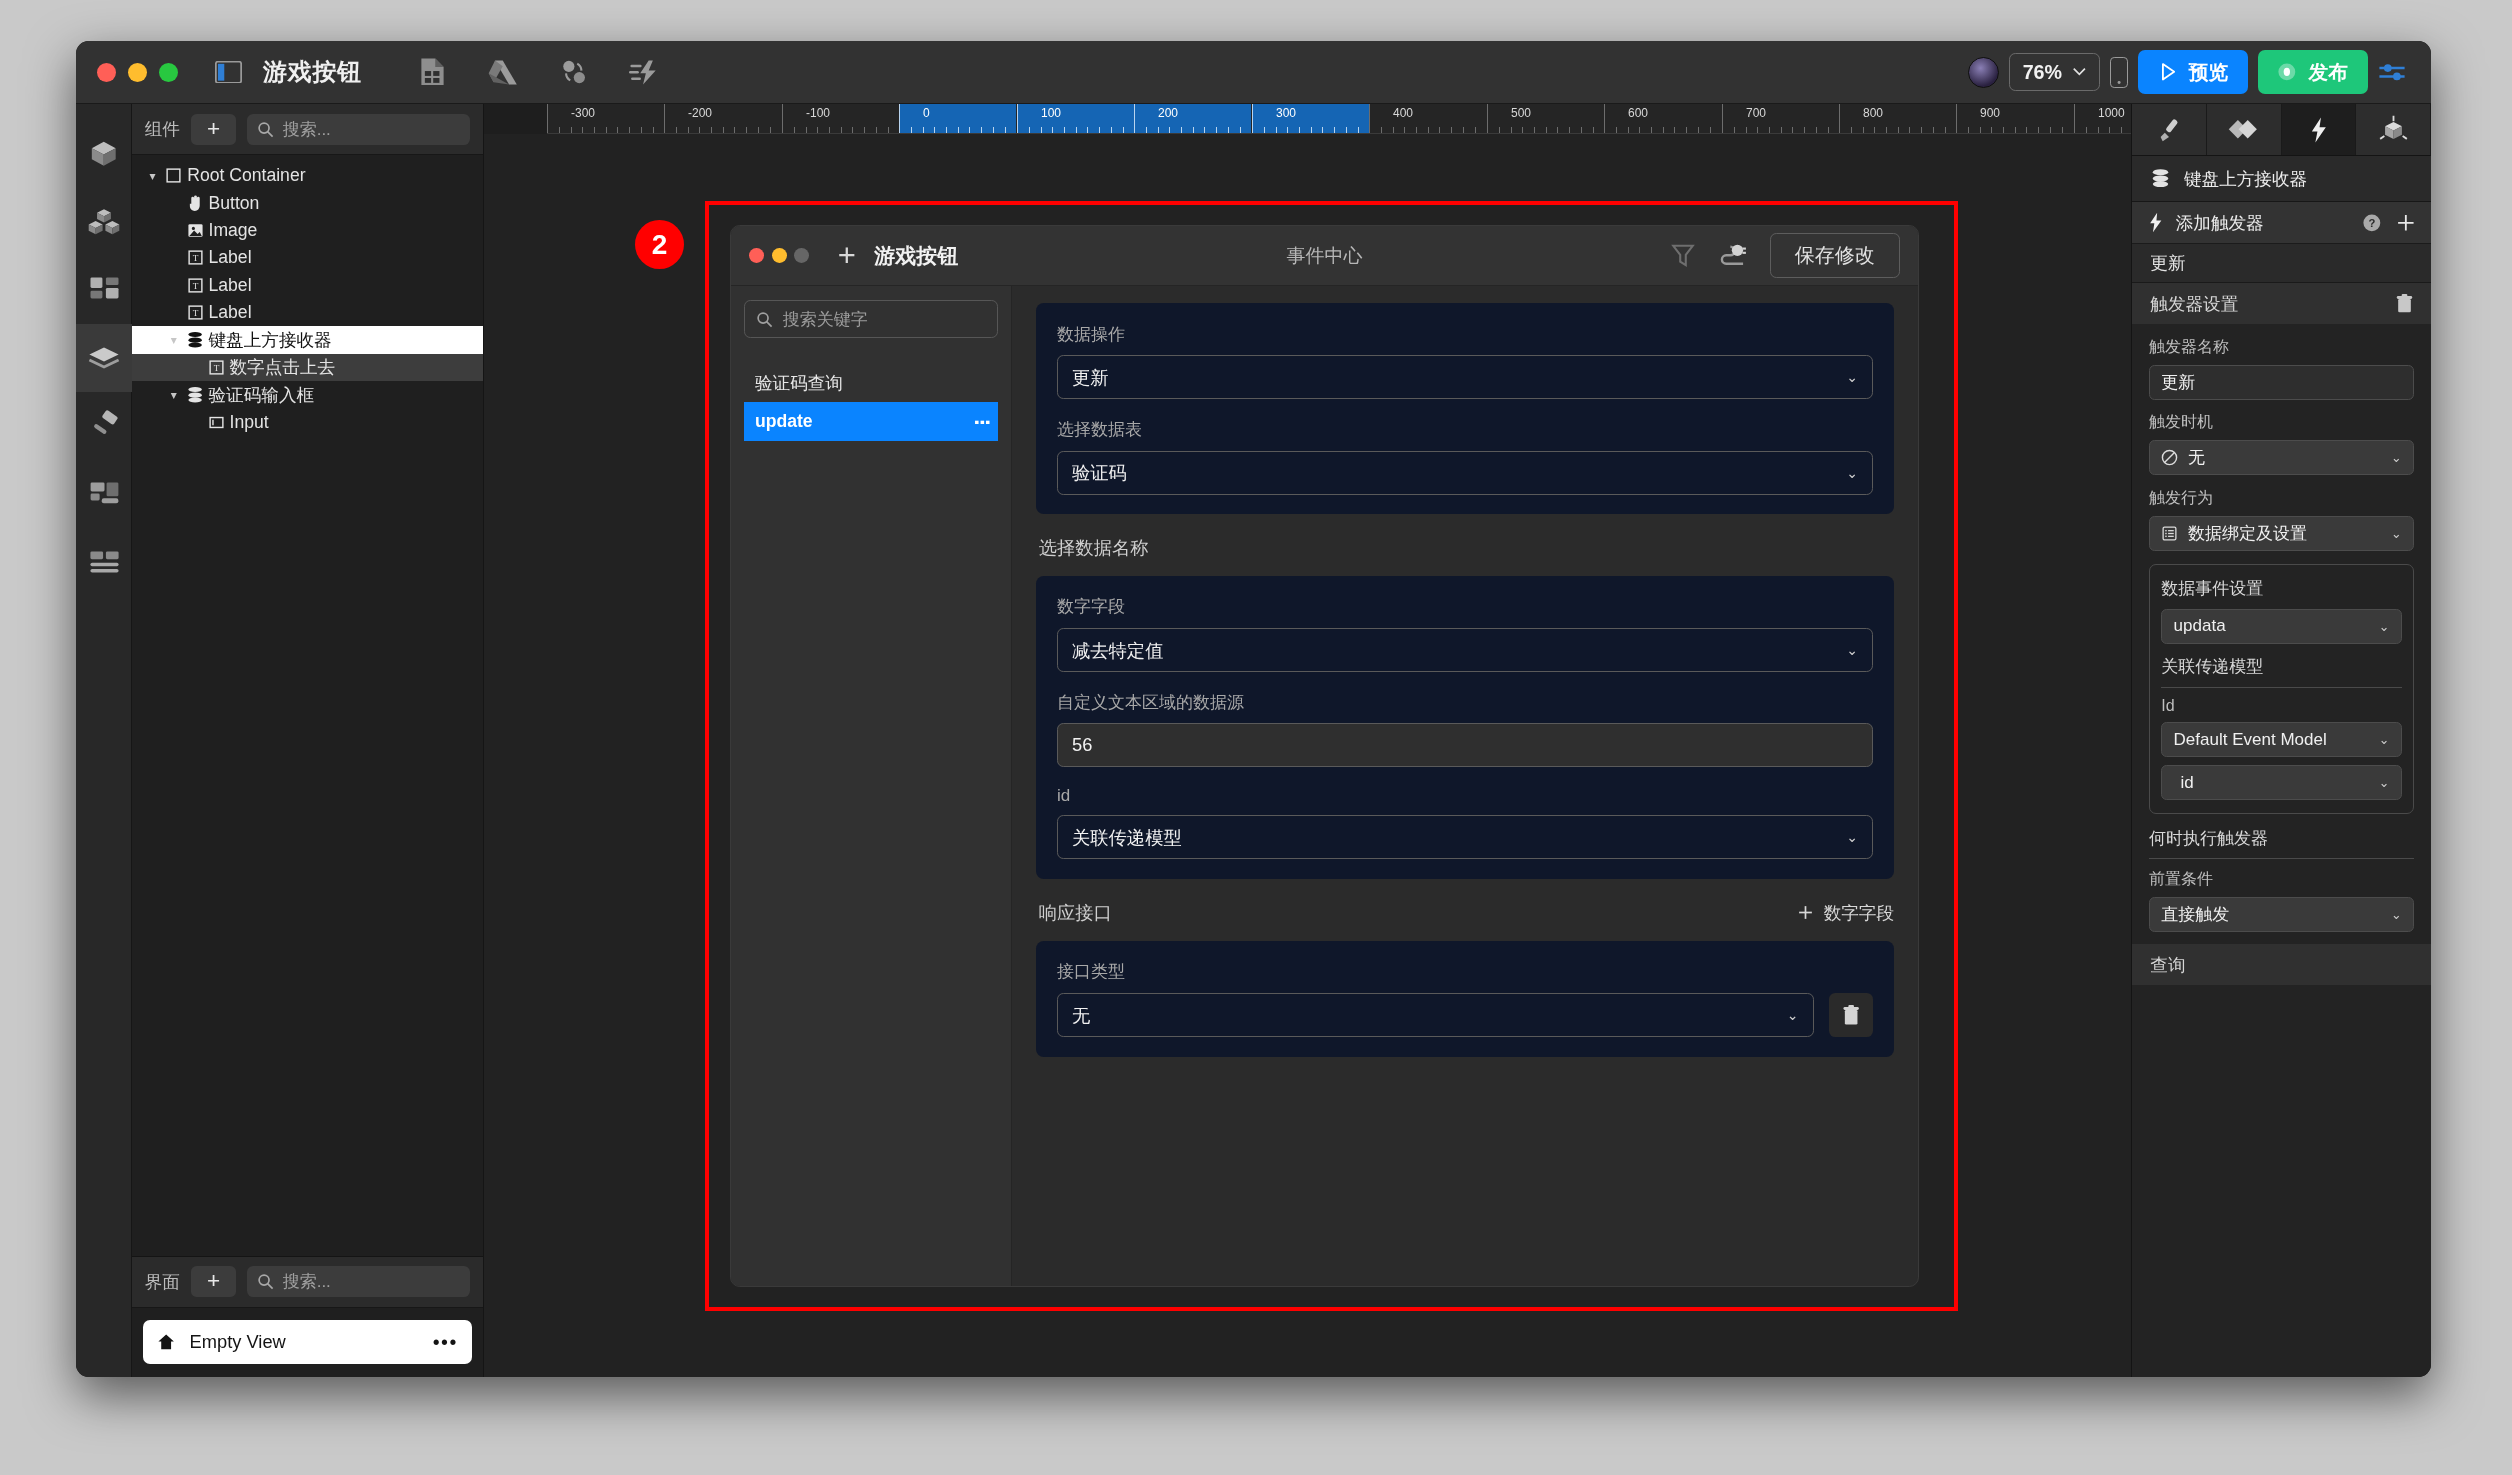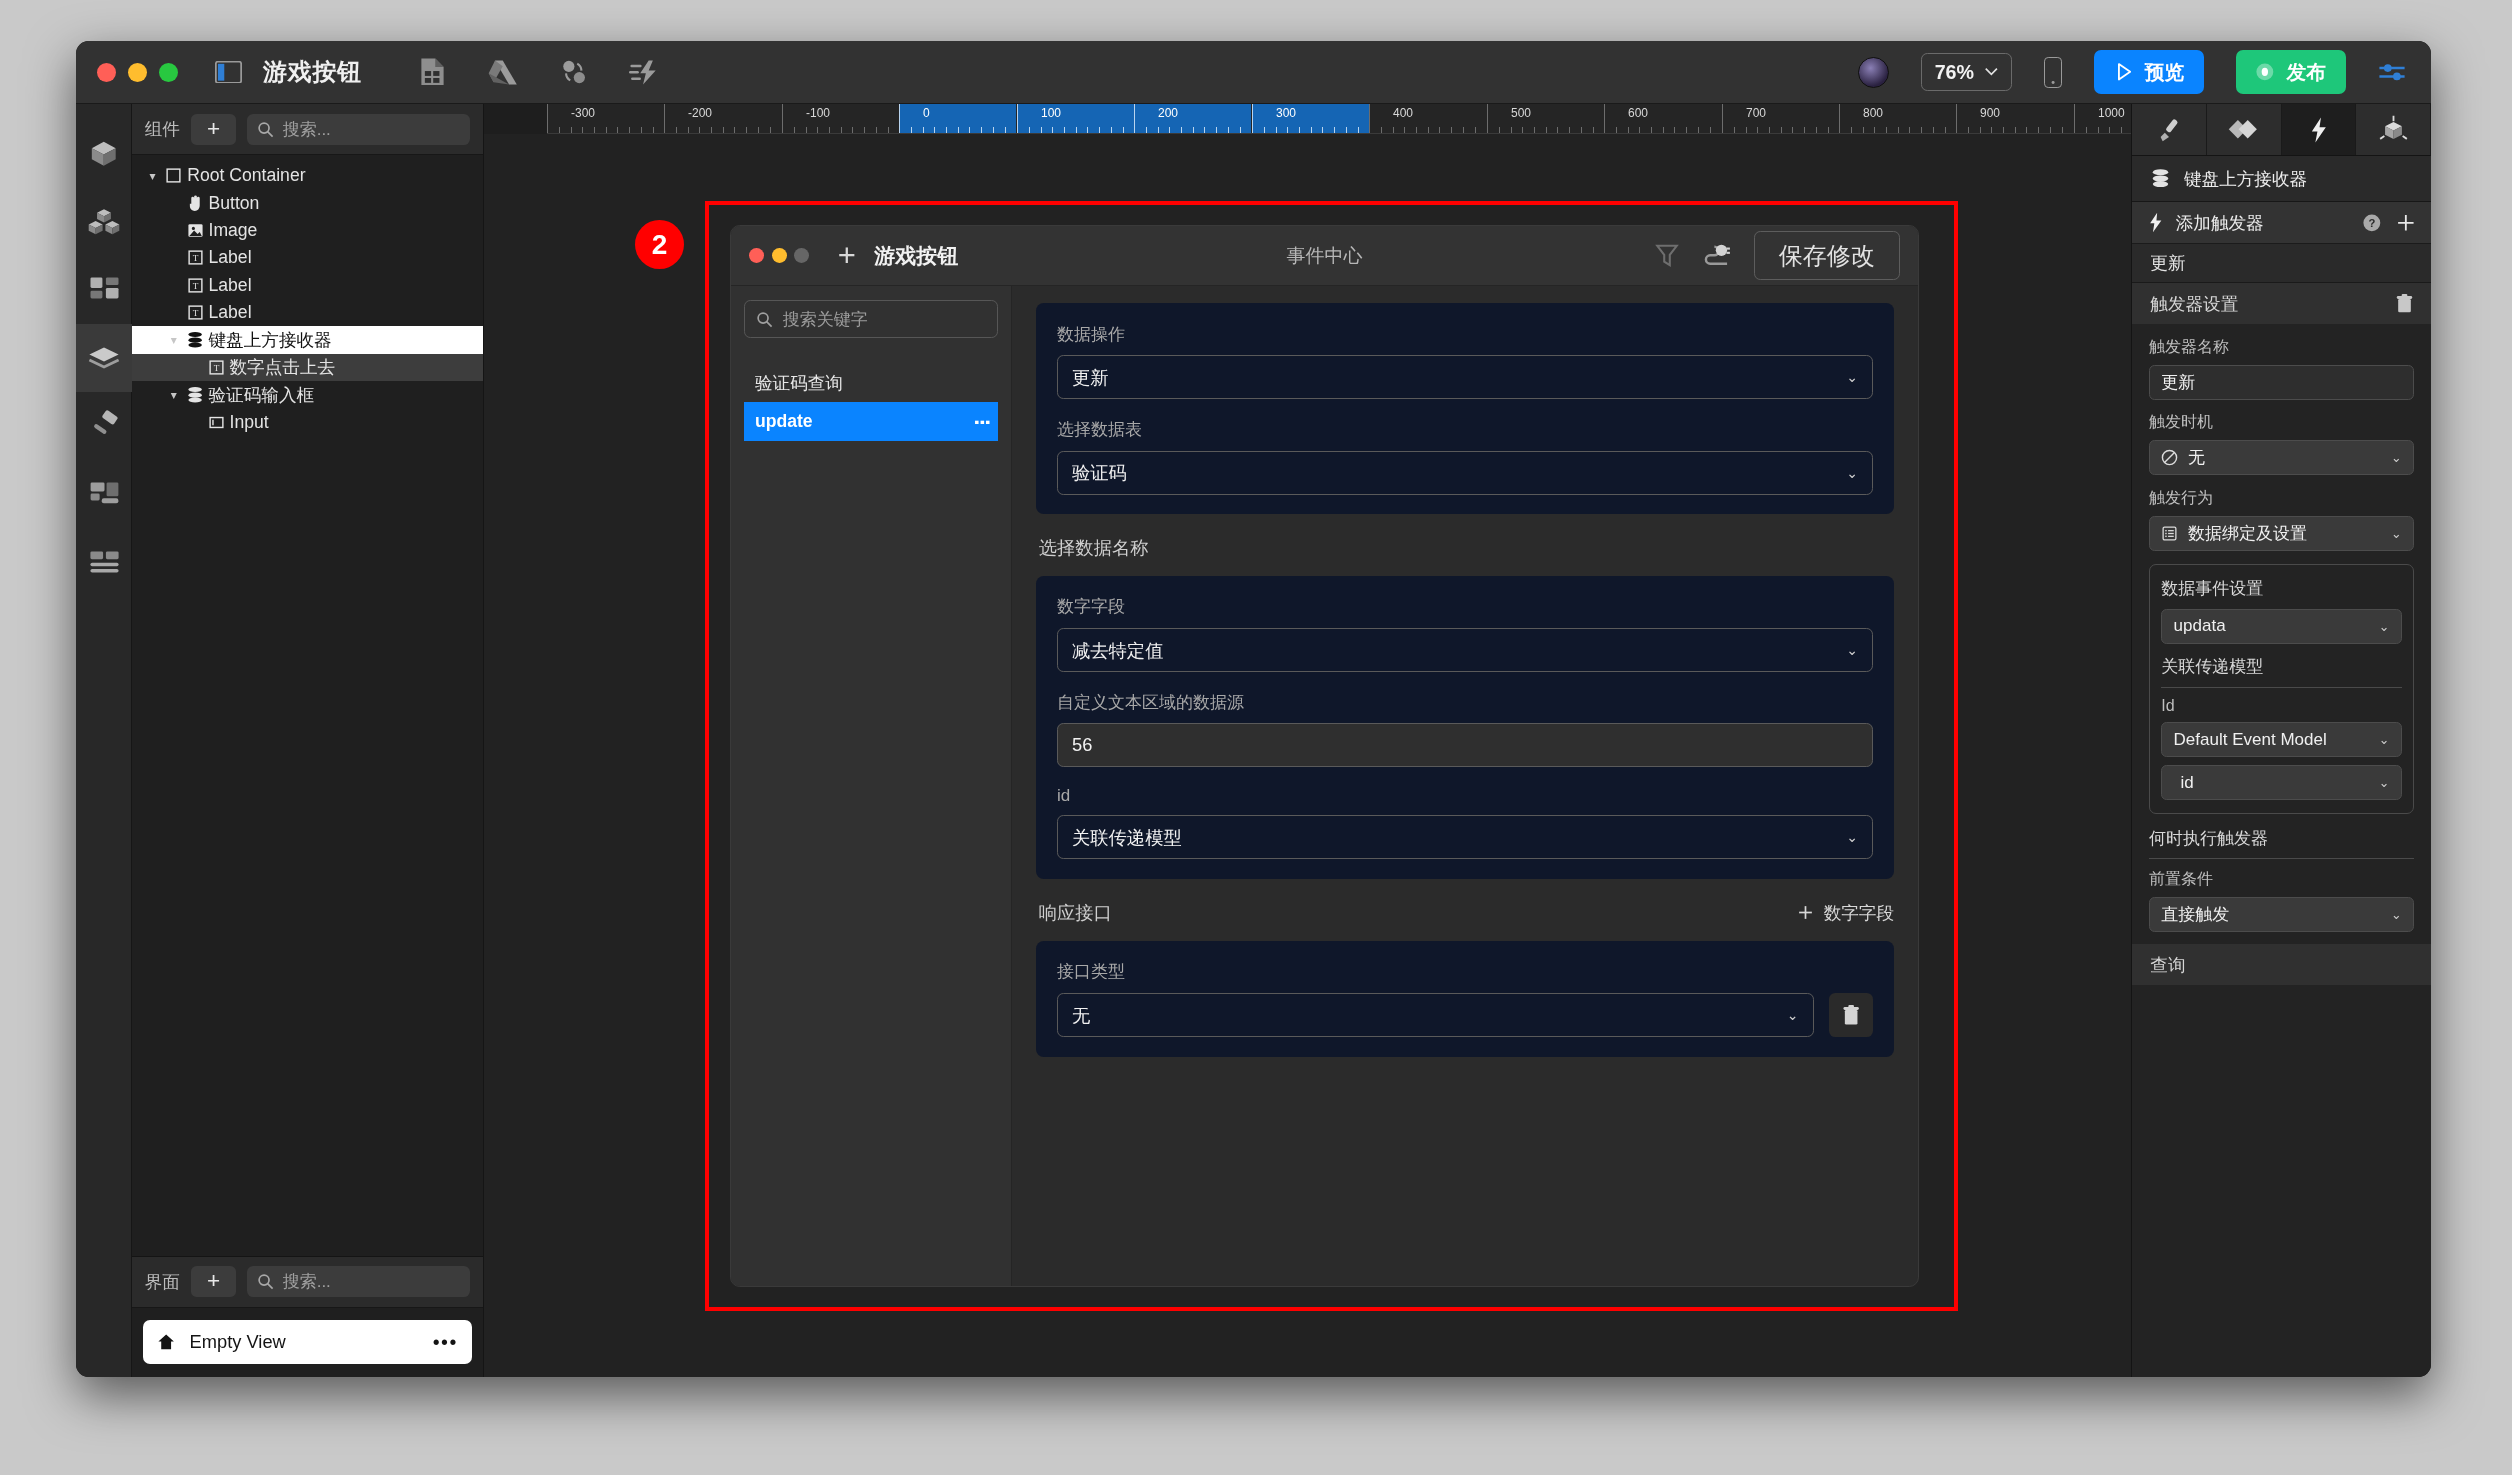--- a/index.html
+++ b/index.html
@@ -36,21 +36,21 @@
   .tl.green { background: #28c840; }
 
   #sidebar-toggle { margin-left: 37px; width: 27px; height: 22.5px; }
   #app-title {
     margin-left: 21px; color: #f0f0f0;
     font-size: 24px; font-weight: bold; letter-spacing: 0.7px;
   }
   #title-tools { display: flex; align-items: center; gap: 41px; margin-left: 56px; }
   .ttool { width: 29.5px; height: 29.5px; display: flex; align-items: center; justify-content: center; cursor: pointer; }
 
-  #title-right { margin-left: auto; display: flex; align-items: center; gap: 32px; padding-right: 24px; }
+  #title-right { margin-left: auto; display: flex; align-items: center; gap: 10px; padding-right: 24px; }
   #avatar {
     width: 31px; height: 31px; border-radius: 50%;
     background: radial-gradient(circle at 40% 35%, #8a7fb5, #2a2140 70%);
     border: 1.4px solid #101010;
   }
   #zoom-select {
     display: flex; align-items: center; gap: 11.3px;
     border: 0.7px solid #6a6a6a; border-radius: 6.3px;
     padding: 6.3px 12.7px; color: #f2f2f2; font-size: 19.7px; font-weight: bold;
     cursor: pointer;
@@ -177,21 +177,21 @@
     padding: 0 18.3px; border-bottom: 0.7px solid #252525; flex: none;
   }
   .mtl { width: 14.8px; height: 14.8px; border-radius: 50%; margin-right: 7.7px; }
   .mtl.red { background: #ff5f57; } .mtl.yellow { background: #ffbd2e; } .mtl.grey { background: #666; }
   #modal-plus { margin-left: 21px; color: #d8d8d8; font-size: 31px; line-height: 1; font-weight: 300; cursor: pointer; }
   #modal-title { margin-left: 18.3px; color: #f2f2f2; font-size: 21px; font-weight: bold; }
   #modal-center-title { position: absolute; left: 0; right: 0; text-align: center; color: #b7b7b7; font-size: 19px; pointer-events: none; }
   #modal-header-right { margin-left: auto; display: flex; align-items: center; gap: 24px; z-index: 2; }
   #save-button {
     border: 0.7px solid #5d5d5d; border-radius: 6.3px;
-    padding: 7.7px 24px; color: #e2e2e2; font-size: 24px; cursor: pointer;
+    padding: 7.7px 24px; color: #e2e2e2; font-size: 20px; cursor: pointer;
   }
   #modal-body { flex: 1; display: flex; min-height: 0; }
 
   #modal-list {
     width: 281px; background: #313131; border-right: 0.7px solid #252525;
     padding: 14px 12.7px 0 12.7px; flex: none;
   }
   #modal-search {
     height: 38px; border: 0.7px solid #565656; border-radius: 6.3px;
     display: flex; align-items: center; gap: 9.8px; padding: 0 11.3px;

